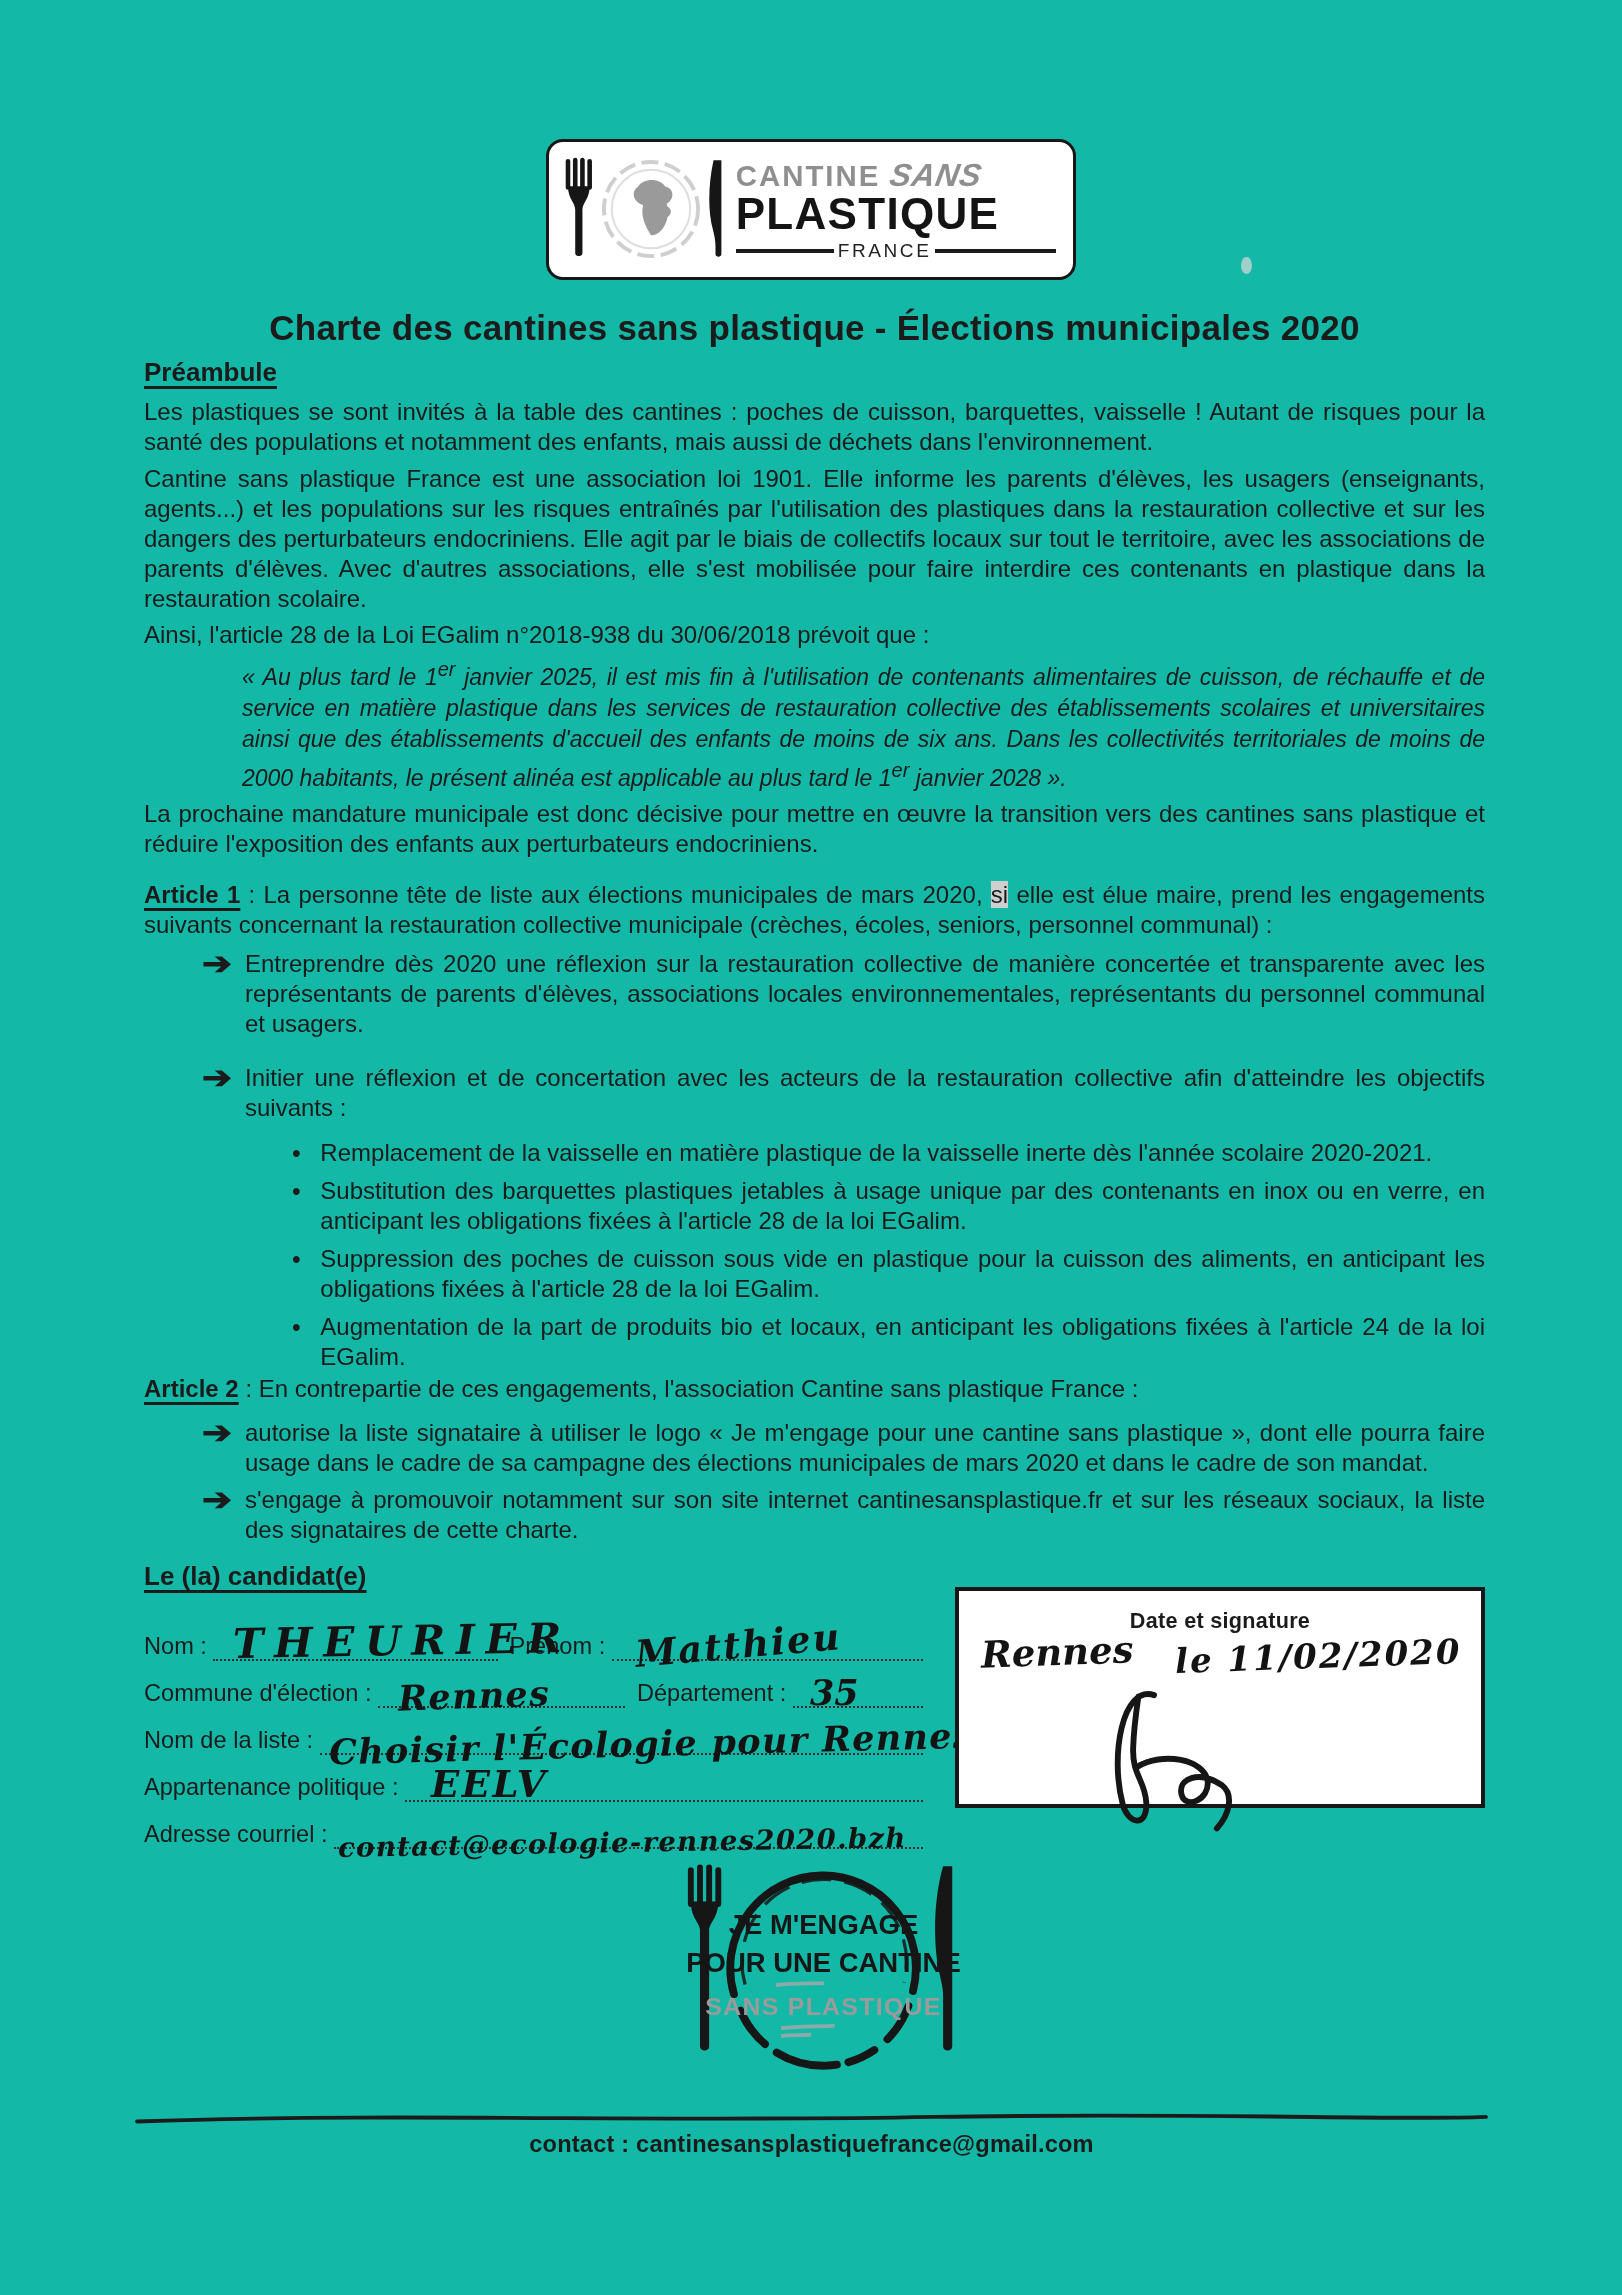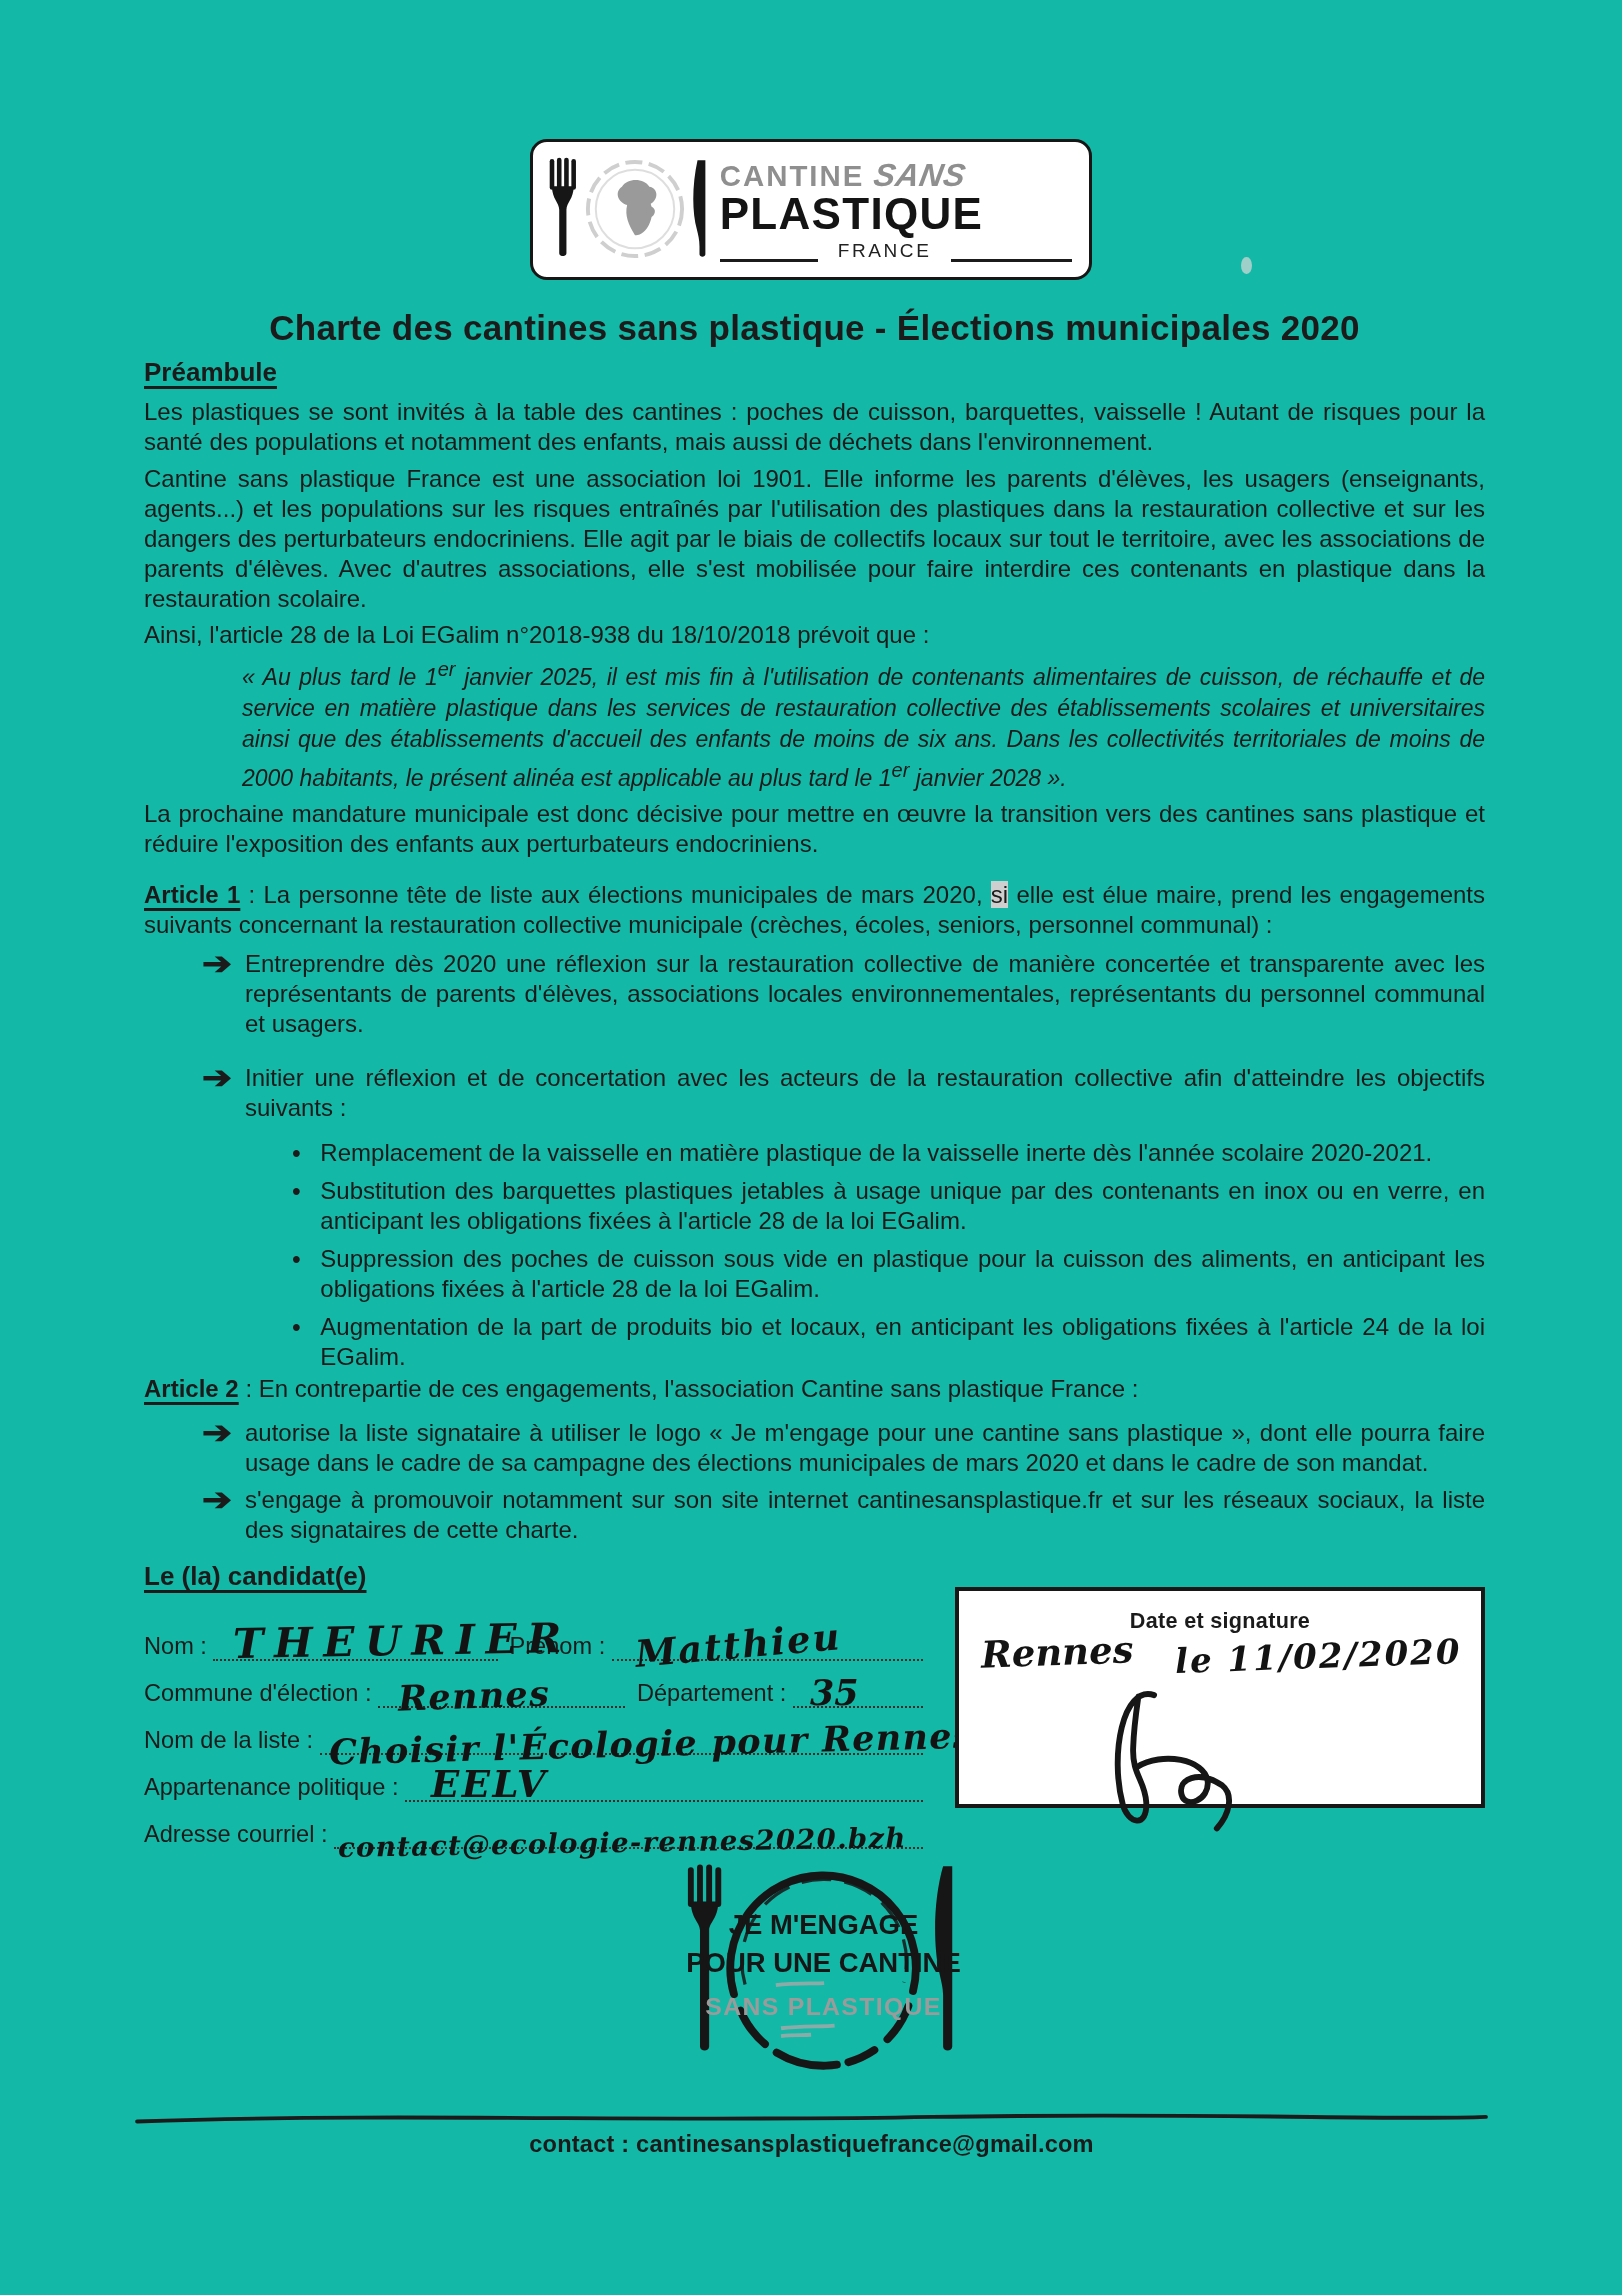--- a/index.html
+++ b/index.html
@@ -12,21 +12,21 @@
   
   #sec-logo{top:139px; left:0; width:1622px; display:flex; justify-content:center;}
   .logo-box{
     display:flex; align-items:center; border:3.9px solid #161616; border-radius:17px;
     padding:6.5px 17px 6.5px 13px; height:122px; background:#fff;
   }
   .logo-text{margin-left:10.5px; display:flex; flex-direction:column; justify-content:center;}
   .logo-line1{display:flex; align-items:baseline; gap:9.2px; color:#8f8f8f; font-size:29.4px; letter-spacing:2px; font-weight:600;}
   .logo-sans{font-style:italic; font-weight:700; font-size:32px; transform:skewX(-10deg); letter-spacing:0.7px;}
   .logo-line2{font-size:44px; font-weight:700; color:#141414; letter-spacing:1.3px; margin-top:-2.6px; line-height:1.05;}
-  .logo-line3{display:flex; align-items:flex-end; gap:20px; margin-top:2.6px;}
+  .logo-line3{display:flex; align-items:center; gap:4px; margin-top:2.6px;}
   .logo-line3 .bar{height:3.3px; background:#1b1b1b;}
   .bar-short{width:98px;} .bar-long{width:121px;}
   .logo-france{font-size:19px; letter-spacing:2.6px; color:#222;}
 
   
   #sec-title{top:285px; text-align:center; font-size:35px; font-weight:700; letter-spacing:0.3px;}
   .h-underline{font-size:26px; font-weight:700; text-decoration:underline; text-decoration-thickness:2.6px; text-underline-offset:4.6px;}
   .art-label{font-weight:700; text-decoration:underline; text-decoration-thickness:2.6px; text-underline-offset:4.6px;}
 
   
@@ -133,21 +133,21 @@
       </div>
     </div>
   </header>
 
   <h1 class="sec" id="sec-title">Charte des cantines sans plastique - Élections municipales 2020</h1>
 
   <section class="sec" id="sec-preamble">
     <div class="h-underline">Préambule</div>
     <p class="body para">Les plastiques se sont invités à la table des cantines : poches de cuisson, barquettes, vaisselle ! Autant de risques pour la santé des populations et notamment des enfants, mais aussi de déchets dans l'environnement.</p>
     <p class="body para">Cantine sans plastique France est une association loi 1901. Elle informe les parents d'élèves, les usagers (enseignants, agents...) et les populations sur les risques entraînés par l'utilisation des plastiques dans la restauration collective et sur les dangers des perturbateurs endocriniens. Elle agit par le biais de collectifs locaux sur tout le territoire, avec les associations de parents d'élèves. Avec d'autres associations, elle s'est mobilisée pour faire interdire ces contenants en plastique dans la restauration scolaire.</p>
-    <p class="body">Ainsi, l'article 28 de la Loi EGalim n°2018-938 du 18/10/2018 prévoit que :</p>
+    <p class="body">Ainsi, l'article 28 de la Loi EGalim n°2018-938 du 30/06/2018 prévoit que :</p>
     <p class="quote"><span>« Au plus tard le 1</span><sup>er</sup><span> janvier 2025, il est mis fin à l'utilisation de contenants alimentaires de cuisson, de réchauffe et de service en matière plastique dans les services de restauration collective des établissements scolaires et universitaires ainsi que des établissements d'accueil des enfants de moins de six ans. Dans les collectivités territoriales de moins de 2000 habitants, le présent alinéa est applicable au plus tard le 1</span><sup>er</sup><span> janvier 2028 ».</span></p>
     <p class="body">La prochaine mandature municipale est donc décisive pour mettre en œuvre la transition vers des cantines sans plastique et réduire l'exposition des enfants aux perturbateurs endocriniens.</p>
   </section>
 
   <section class="sec" id="sec-article1">
     <p class="body mt-intro"><span class="art-label">Article 1</span><span> : La personne tête de liste aux élections municipales de mars 2020, </span><span class="hl">si</span><span> elle est élue maire, prend les engagements suivants concernant la restauration collective municipale (crèches, écoles, seniors, personnel communal) :</span></p>
 
     <div class="arrow-item mb-big">
       <span class="arrow-glyph">➔</span>
       <div class="body flex1">Entreprendre dès 2020 une réflexion sur la restauration collective de manière concertée et transparente avec les représentants de parents d'élèves, associations locales environnementales, représentants du personnel communal et usagers.</div>

